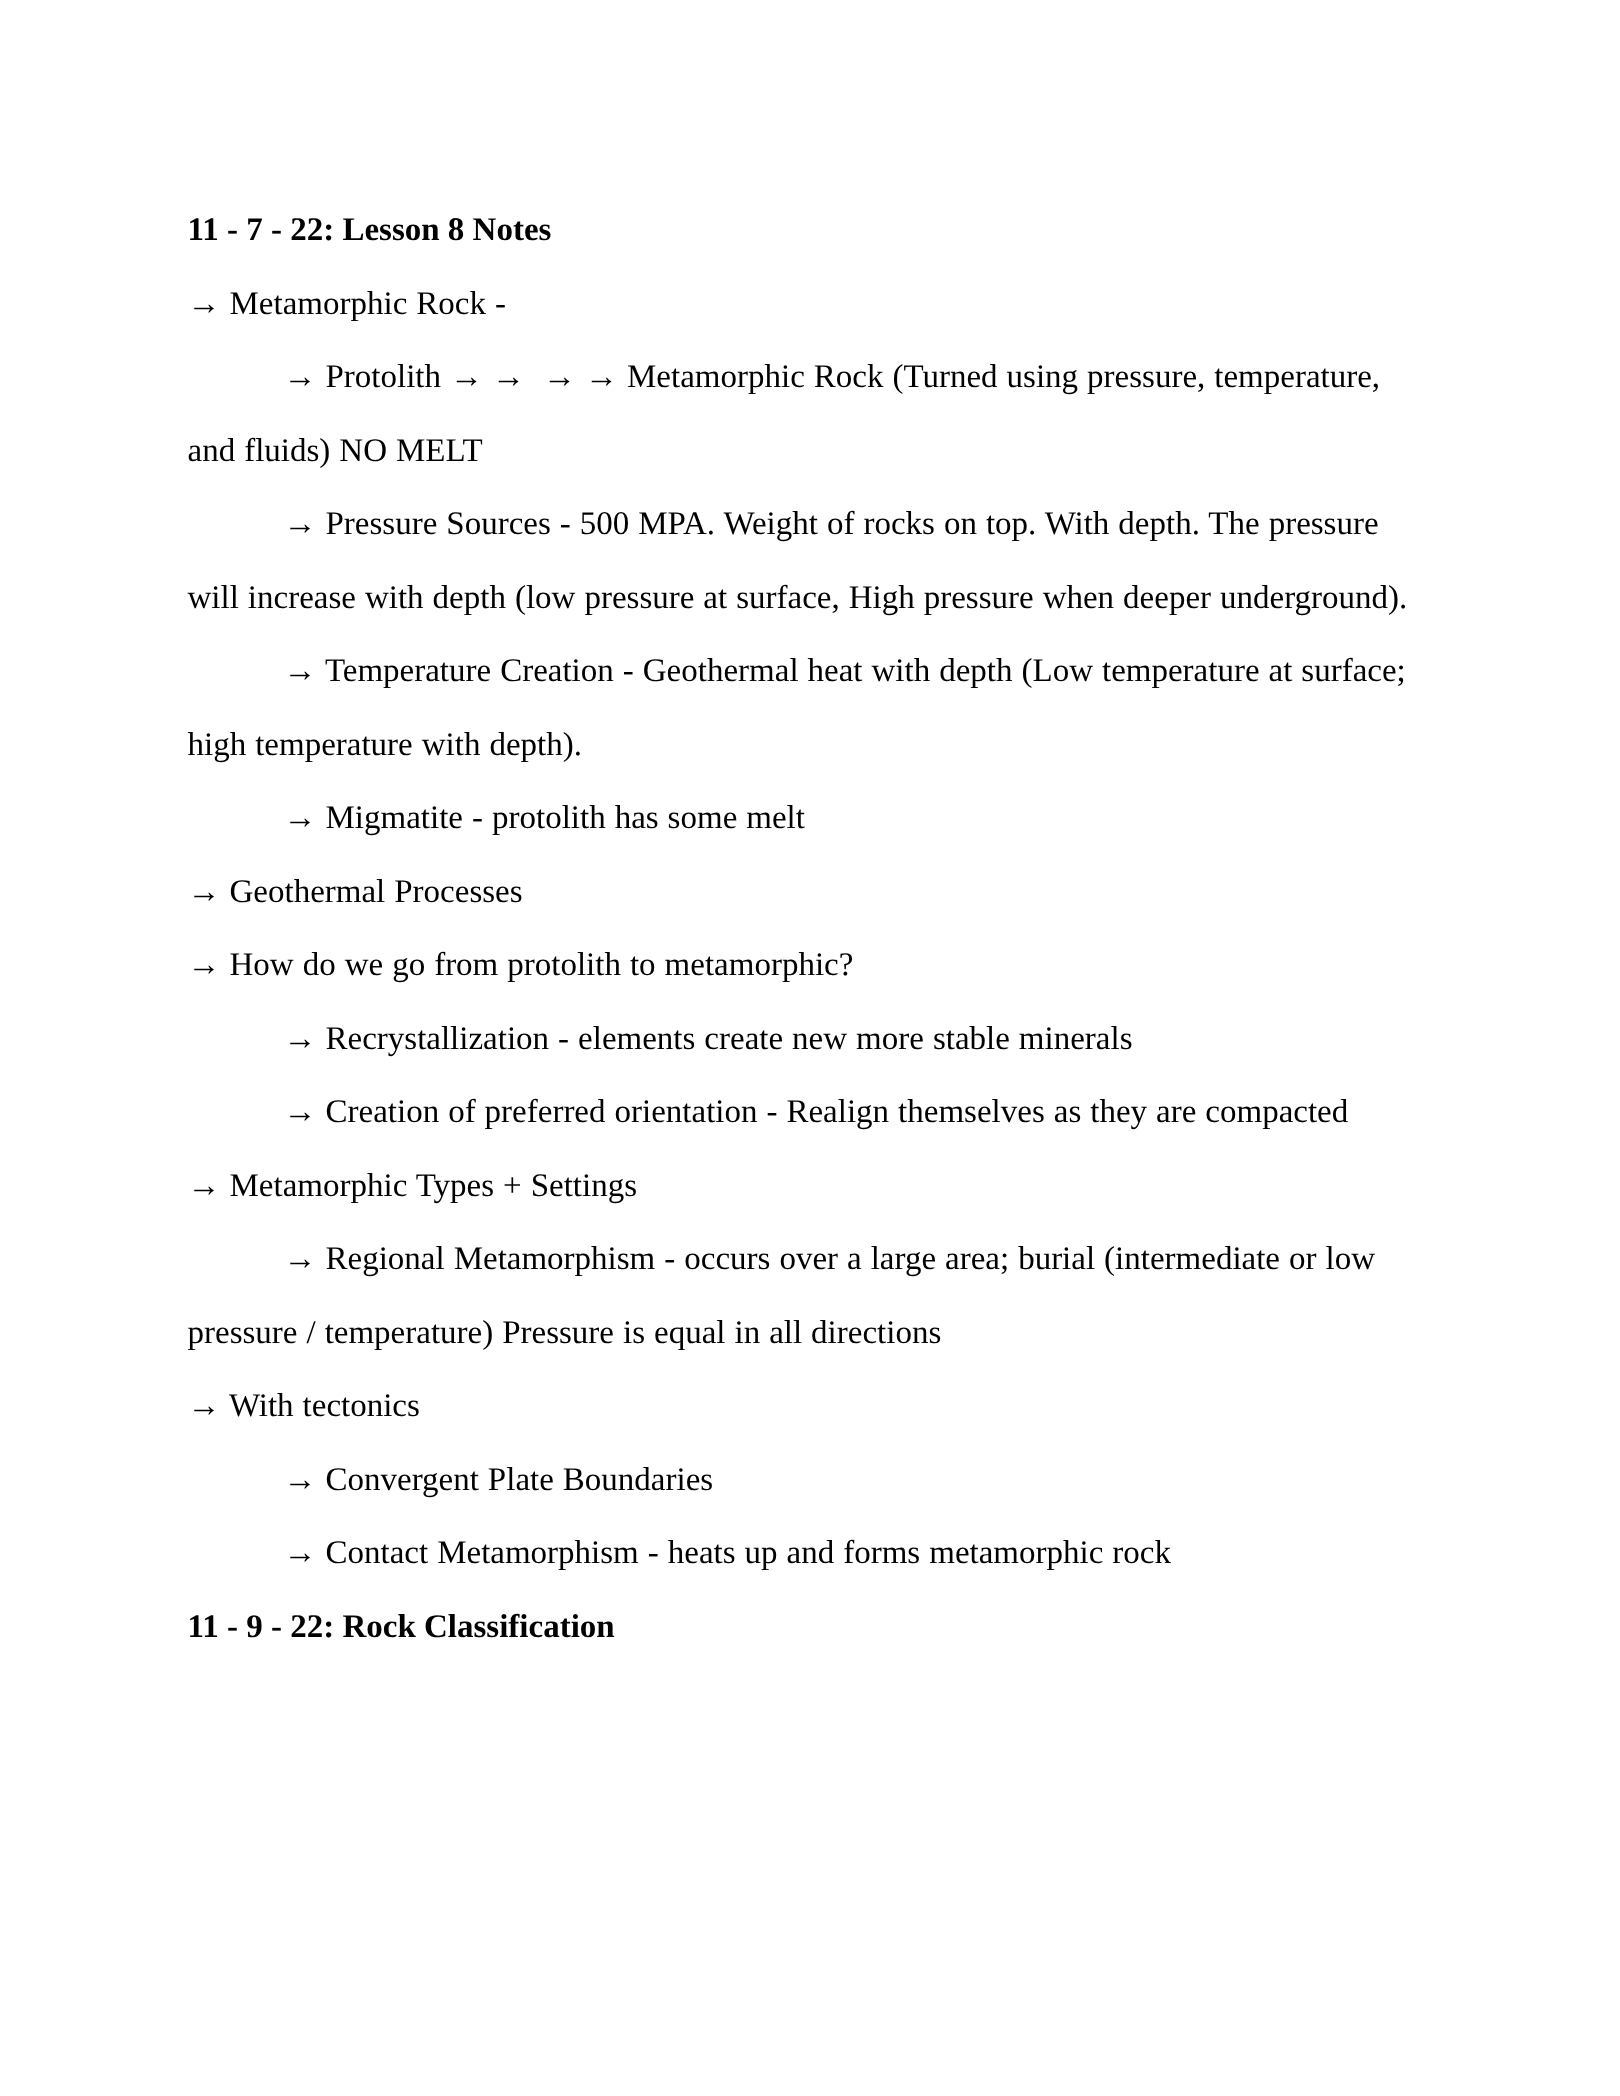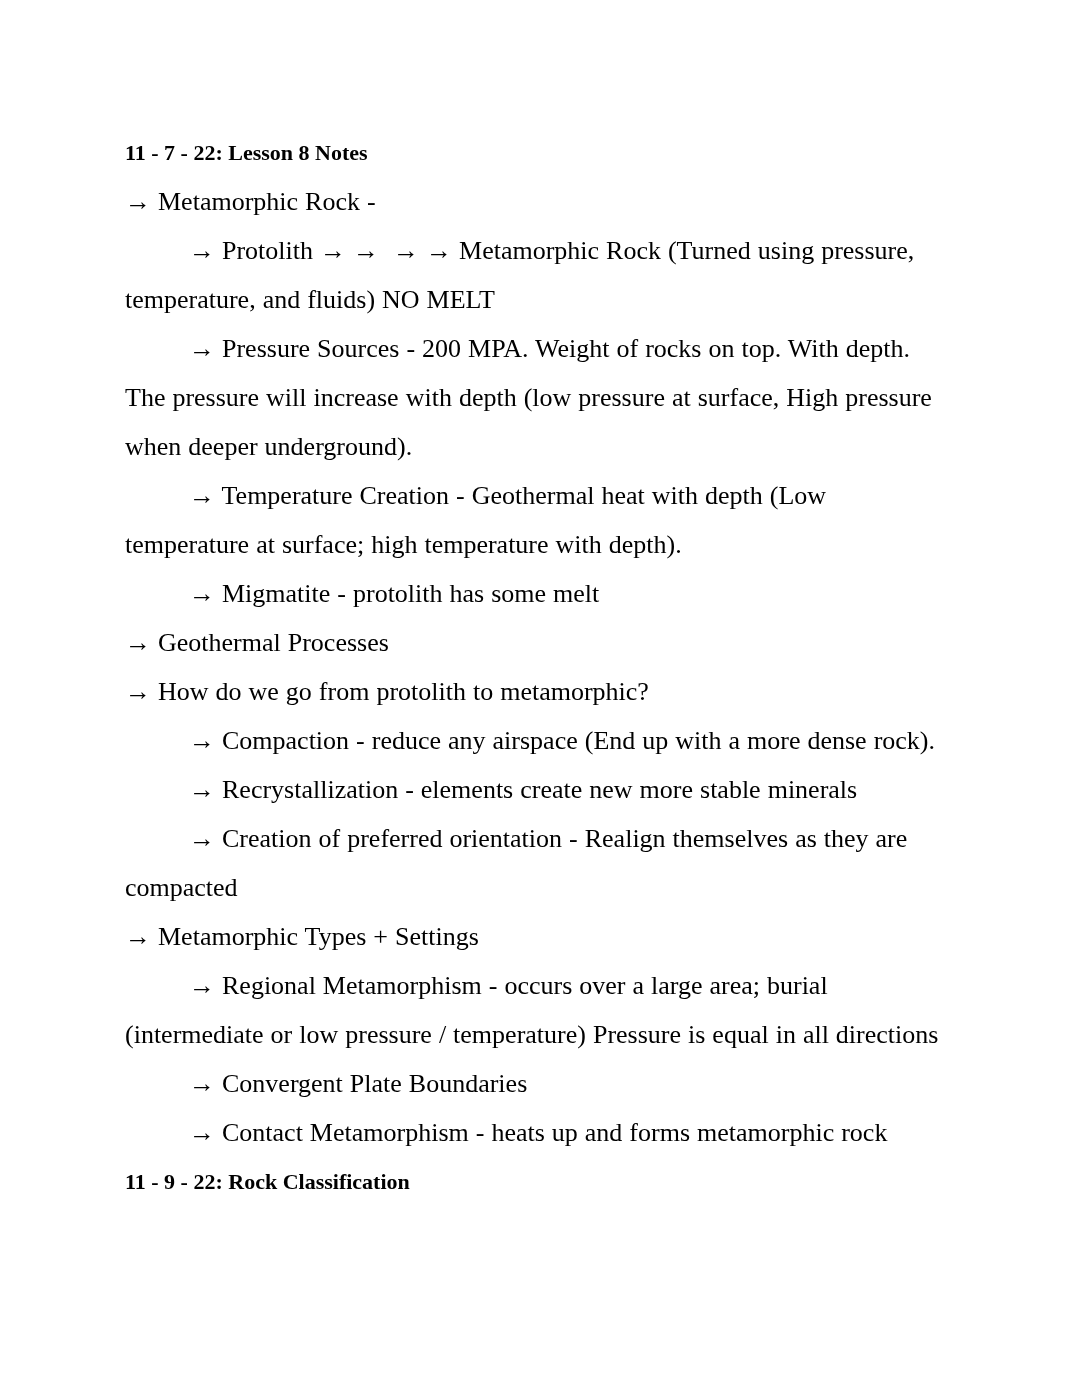--- a/index.html
+++ b/index.html
@@ -20,21 +20,21 @@
     height: 1397px;
     background: #ffffff;
     box-sizing: border-box;
     padding: 128px 125px 0 125px;
     overflow: hidden;
   }
   .doc-body {
     width: 830px;
   }
   .para {
-    font-size: 26px;
+    font-size: 22px;
     line-height: 49px;
     margin: 0;
     text-align: left;
     white-space: pre-wrap;
     word-spacing: 0.5px;
   }
   .heading {
     font-size: 22px;
     line-height: 49px;
     font-weight: bold;
@@ -50,42 +50,42 @@
 
 <div class="page">
   <div class="doc-body">
 
     <h1 class="heading">11 - 7 - 22: Lesson 8 Notes</h1>
 
     <p class="para">→ Metamorphic Rock -</p>
 
     <p class="para indent-1">→ Protolith → →  → → Metamorphic Rock (Turned using pressure, temperature, and fluids) NO MELT</p>
 
-    <p class="para indent-1">→ Pressure Sources - 200 MPA. Weight of rocks on top. With depth. The pressure will increase with depth (low pressure at surface, High pressure when deeper underground).</p>
+    <p class="para indent-1">→ Pressure Sources - 500 MPA. Weight of rocks on top. With depth. The pressure will increase with depth (low pressure at surface, High pressure when deeper underground).</p>
 
     <p class="para indent-1">→ Temperature Creation - Geothermal heat with depth (Low temperature at surface; high temperature with depth).</p>
 
 
     <p class="para indent-1">→ Migmatite - protolith has some melt</p>
 
     <p class="para">→ Geothermal Processes</p>
 
     <p class="para">→ How do we go from protolith to metamorphic?</p>
 
-    <p class="para indent-1">→ Compaction - reduce any airspace (End up with a more dense rock).</p>
 
     <p class="para indent-1">→ Recrystallization - elements create new more stable minerals</p>
 
     <p class="para indent-1">→ Creation of preferred orientation - Realign themselves as they are compacted</p>
 
 
     <p class="para">→ Metamorphic Types + Settings</p>
 
     <p class="para indent-1">→ Regional Metamorphism - occurs over a large area; burial (intermediate or low pressure / temperature) Pressure is equal in all directions</p>
 
+    <p class="para">→ With tectonics</p>
 
     <p class="para indent-1">→ Convergent Plate Boundaries</p>
 
     <p class="para indent-1">→ Contact Metamorphism - heats up and forms metamorphic rock</p>
 
     <h1 class="heading">11 - 9 - 22: Rock Classification</h1>
 
   </div>
 </div>
 

